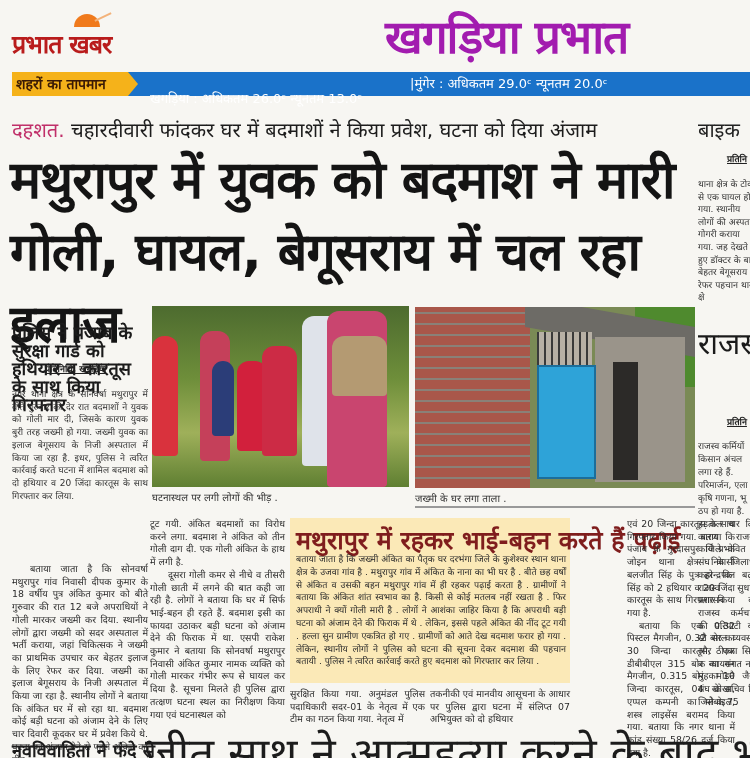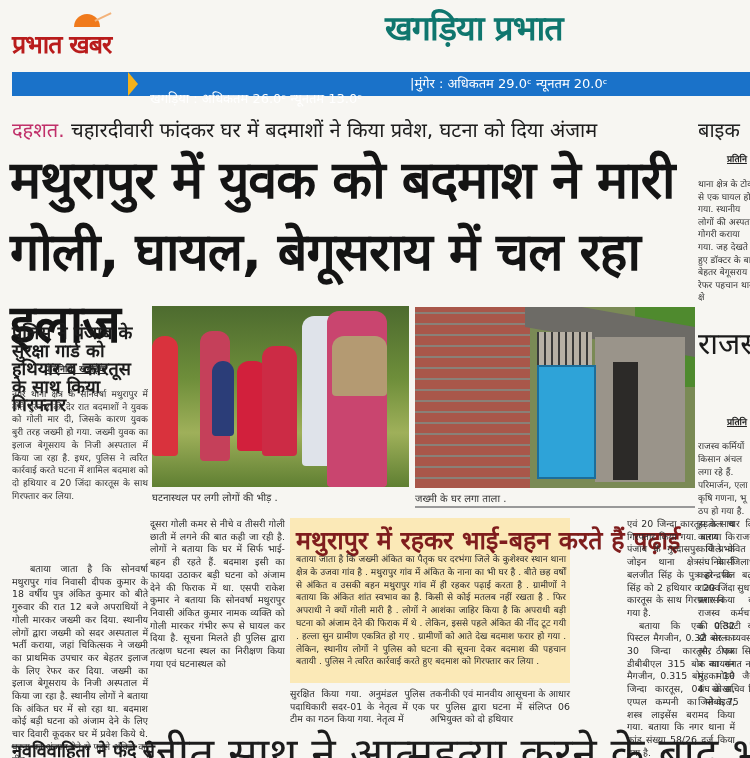--- a/index.html
+++ b/index.html
@@ -3,21 +3,21 @@
 <meta charset="utf-8">
 <style>
   html,body{margin:0;padding:0;}
   body{width:750px;height:758px;overflow:hidden;background:#f7f6f2;font-family:"DejaVu Sans",sans-serif;color:#222;position:relative;}
   .abs{position:absolute;}
   
   .logo{left:12px;top:14px;width:150px;height:46px;}
   .logo .sun{position:absolute;left:62px;top:0;width:26px;height:13px;background:#f07a1c;border-radius:26px 26px 0 0;}
   .logo .sunray{position:absolute;left:82px;top:2px;width:18px;height:2px;background:#f3b27a;transform:rotate(-25deg);}
   .logo .txt{position:absolute;left:0;top:12px;font-size:25px;font-weight:bold;color:#b91c1c;letter-spacing:-1px;white-space:nowrap;}
-  .edition{left:385px;top:4px;font-size:34px;font-weight:bold;color:#0f766e;white-space:nowrap;letter-spacing:-1px;}
+  .edition{left:385px;top:4px;font-size:46px;font-weight:bold;color:#a21caf;white-space:nowrap;letter-spacing:-1px;}
   .tempbar{left:12px;top:72px;width:738px;height:24px;background:#1a72c9;}
   .tempbar .lbl{position:absolute;left:0;top:0;height:24px;width:116px;background:#f5b21a;color:#3a1a05;font-size:14px;font-weight:bold;line-height:24px;padding-left:4px;box-sizing:border-box;}
   .tempbar .arrow{position:absolute;left:116px;top:0;width:0;height:0;border-top:12px solid transparent;border-bottom:12px solid transparent;border-left:10px solid #f5b21a;}
   .tempbar .city{position:absolute;top:0;line-height:24px;color:#fff;font-size:13px;white-space:nowrap;}
   .tempbar .c1{left:138px;margin-top:15px;}
   .tempbar .c2{left:398px;}
   
   .kicker{left:12px;top:116px;font-size:20px;white-space:nowrap;color:#1c1c1c;}
   .kicker .red{color:#c0306a;}
   .mainhead{left:10px;top:144px;width:685px;font-size:52px;font-weight:bold;line-height:72px;color:#141414;letter-spacing:-1px;}
@@ -68,20 +68,21 @@
 <body>
 
 <div class="abs logo">
   <div class="sun"></div>
   <div class="sunray"></div>
   <div class="txt">प्रभात खबर</div>
 </div>
 <div class="abs edition">खगड़िया प्रभात</div>
 
 <div class="abs tempbar">
+  <div class="lbl">शहरों का तापमान</div>
   <div class="arrow"></div>
   <div class="city c1">खगड़िया : अधिकतम 26.0ᶜ न्यूनतम 13.0ᶜ</div>
   <div class="city c2">|मुंगेर : अधिकतम 29.0ᶜ न्यूनतम 20.0ᶜ</div>
 </div>
 
 <div class="abs kicker">
   <span class="red">दहशत.</span><span> चहारदीवारी फांदकर घर में बदमाशों ने किया प्रवेश, घटना को दिया अंजाम</span>
 </div>
 <div class="abs mainhead">मथुरापुर में युवक को बदमाश ने मारी गोली, घायल, बेगूसराय में चल रहा इलाज</div>
 
@@ -114,29 +115,30 @@
   <div class="opening"></div>
   <div class="grille"></div>
   <div class="door"></div>
 </div>
 <div class="abs cap1">घटनास्थल पर लगी लोगों की भीड़ .</div>
 <div class="abs cap2">जख्मी के घर लगा ताला .</div>
 <div class="abs rule"></div>
 
 <div class="abs col colA">बताया जाता है कि सोनवर्षा मथुरापुर गांव निवासी दीपक कुमार के 18 वर्षीय पुत्र अंकित कुमार को बीते गुरुवार की रात 12 बजे अपराधियों ने गोली मारकर जख्मी कर दिया. स्थानीय लोगों द्वारा जख्मी को सदर अस्पताल में भर्ती कराया, जहां चिकित्सक ने जख्मी का प्राथमिक उपचार कर बेहतर इलाज के लिए रेफर कर दिया. जख्मी का इलाज बेगूसराय के निजी अस्पताल में किया जा रहा है. स्थानीय लोगों ने बताया कि अंकित घर में सो रहा था. बदमाश कोई बड़ी घटना को अंजाम देने के लिए चार दिवारी कूदकर घर में प्रवेश किये थे. घटना को अंजाम देने से पहले अंकित का नींद</div>
 <div class="abs col colB">
+  <p>टूट गयी. अंकित बदमाशों का विरोध करने लगा. बदमाश ने अंकित को तीन गोली दाग दी. एक गोली अंकित के हाथ में लगी है.</p>
   <p>दूसरा गोली कमर से नीचे व तीसरी गोली छाती में लगने की बात कही जा रही है. लोगों ने बताया कि घर में सिर्फ भाई-बहन ही रहते हैं. बदमाश इसी का फायदा उठाकर बड़ी घटना को अंजाम देने की फिराक में था. एसपी राकेश कुमार ने बताया कि सोनवर्षा मथुरापुर निवासी अंकित कुमार नामक व्यक्ति को गोली मारकर गंभीर रूप से घायल कर दिया है. सूचना मिलते ही पुलिस द्वारा तत्क्षण घटना स्थल का निरीक्षण किया गया एवं घटनास्थल को</p>
 </div>
 
 <div class="abs box"></div>
 <div class="abs box-head">मथुरापुर में रहकर भाई-बहन करते हैं पढ़ाई</div>
 <div class="abs box-body">बताया जाता है कि जख्मी अंकित का पैतृक घर दरभंगा जिले के कुशेश्वर स्थान थाना क्षेत्र के उजवा गांव है . मथुरापुर गांव में अंकित के नाना का भी घर है . बीते छह वर्षों से अंकित व उसकी बहन मथुरापुर गांव में ही रहकर पढ़ाई करता है . ग्रामीणों ने बताया कि अंकित शांत स्वभाव का है. किसी से कोई मतलब नहीं रखता है . फिर अपराधी ने क्यों गोली मारी है . लोगों ने आशंका जाहिर किया है कि अपराधी बड़ी घटना को अंजाम देने की फिराक में थे . लेकिन, इससे पहले अंकित की नींद टूट गयी . हल्ला सुन ग्रामीण एकत्रित हो गए . ग्रामीणों को आते देख बदमाश फरार हो गया . लेकिन, स्थानीय लोगों ने पुलिस को घटना की सूचना देकर बदमाश की पहचान बतायी . पुलिस ने त्वरित कार्रवाई करते हुए बदमाश को गिरफ्तार कर लिया .</div>
 
 <div class="abs col colC">सुरक्षित किया गया. अनुमंडल पुलिस पदाधिकारी सदर-01 के नेतृत्व में एक टीम का गठन किया गया. नेतृत्व में</div>
-<div class="abs col colD">तकनीकी एवं मानवीय आसूचना के आधार पर पुलिस द्वारा घटना में संलिप्त 06 अभियुक्त को दो हथियार</div>
+<div class="abs col colD">तकनीकी एवं मानवीय आसूचना के आधार पर पुलिस द्वारा घटना में संलिप्त 07 अभियुक्त को दो हथियार</div>
 
 <div class="abs col colE">
   <p>एवं 20 जिन्दा कारतूस के साथ गिरफ्तार किया गया. बताया कि पंजाब के गुरदासपुर जिले के जोइन थाना क्षेत्र निवासी बलजीत सिंह के पुत्र हरेन्द्रपाल सिंह को 2 हथियार व 20 जिंदा कारतूस के साथ गिरफ्तार किया गया है.</p>
   <p>बताया कि एक 0.32 पिस्टल मैगजीन, 0.32 बोर का 30 जिन्दा कारतूस, एक डीबीबीएल 315 बोर का गन मैगजीन, 0.315 बोर का 10 जिन्दा कारतूस, 04 खोखा, एप्पल कम्पनी का मोबाइल, शस्त्र लाइसेंस बरामद किया गया. बताया कि नगर थाना में कांड संख्या 58/26 दर्ज किया गया है.</p>
 </div>
 <div class="abs col colF">हड़ताल चार दिन कारण राजस्व कार्य प्रभावित हो संघ के जिलाध्य कहा कि बढ़ते राजस्व सुधारों प्रशासन की राजस्व कर्मचारी की परिपाटी बंद सौ साल व्यवस्था और ठीकरा सिर्फ क न्यायसंगत नहीं मुंह मोड़ने जैसा संघ के सचिव कि जिले के 75</div>
 
 <div class="abs bottom-left">नवविवाहिता ने फंदे से</div>
 <div class="abs bottom-big">जीत साथ ने आत्महत्या करने के बाद भी किया जो से</div>
 

